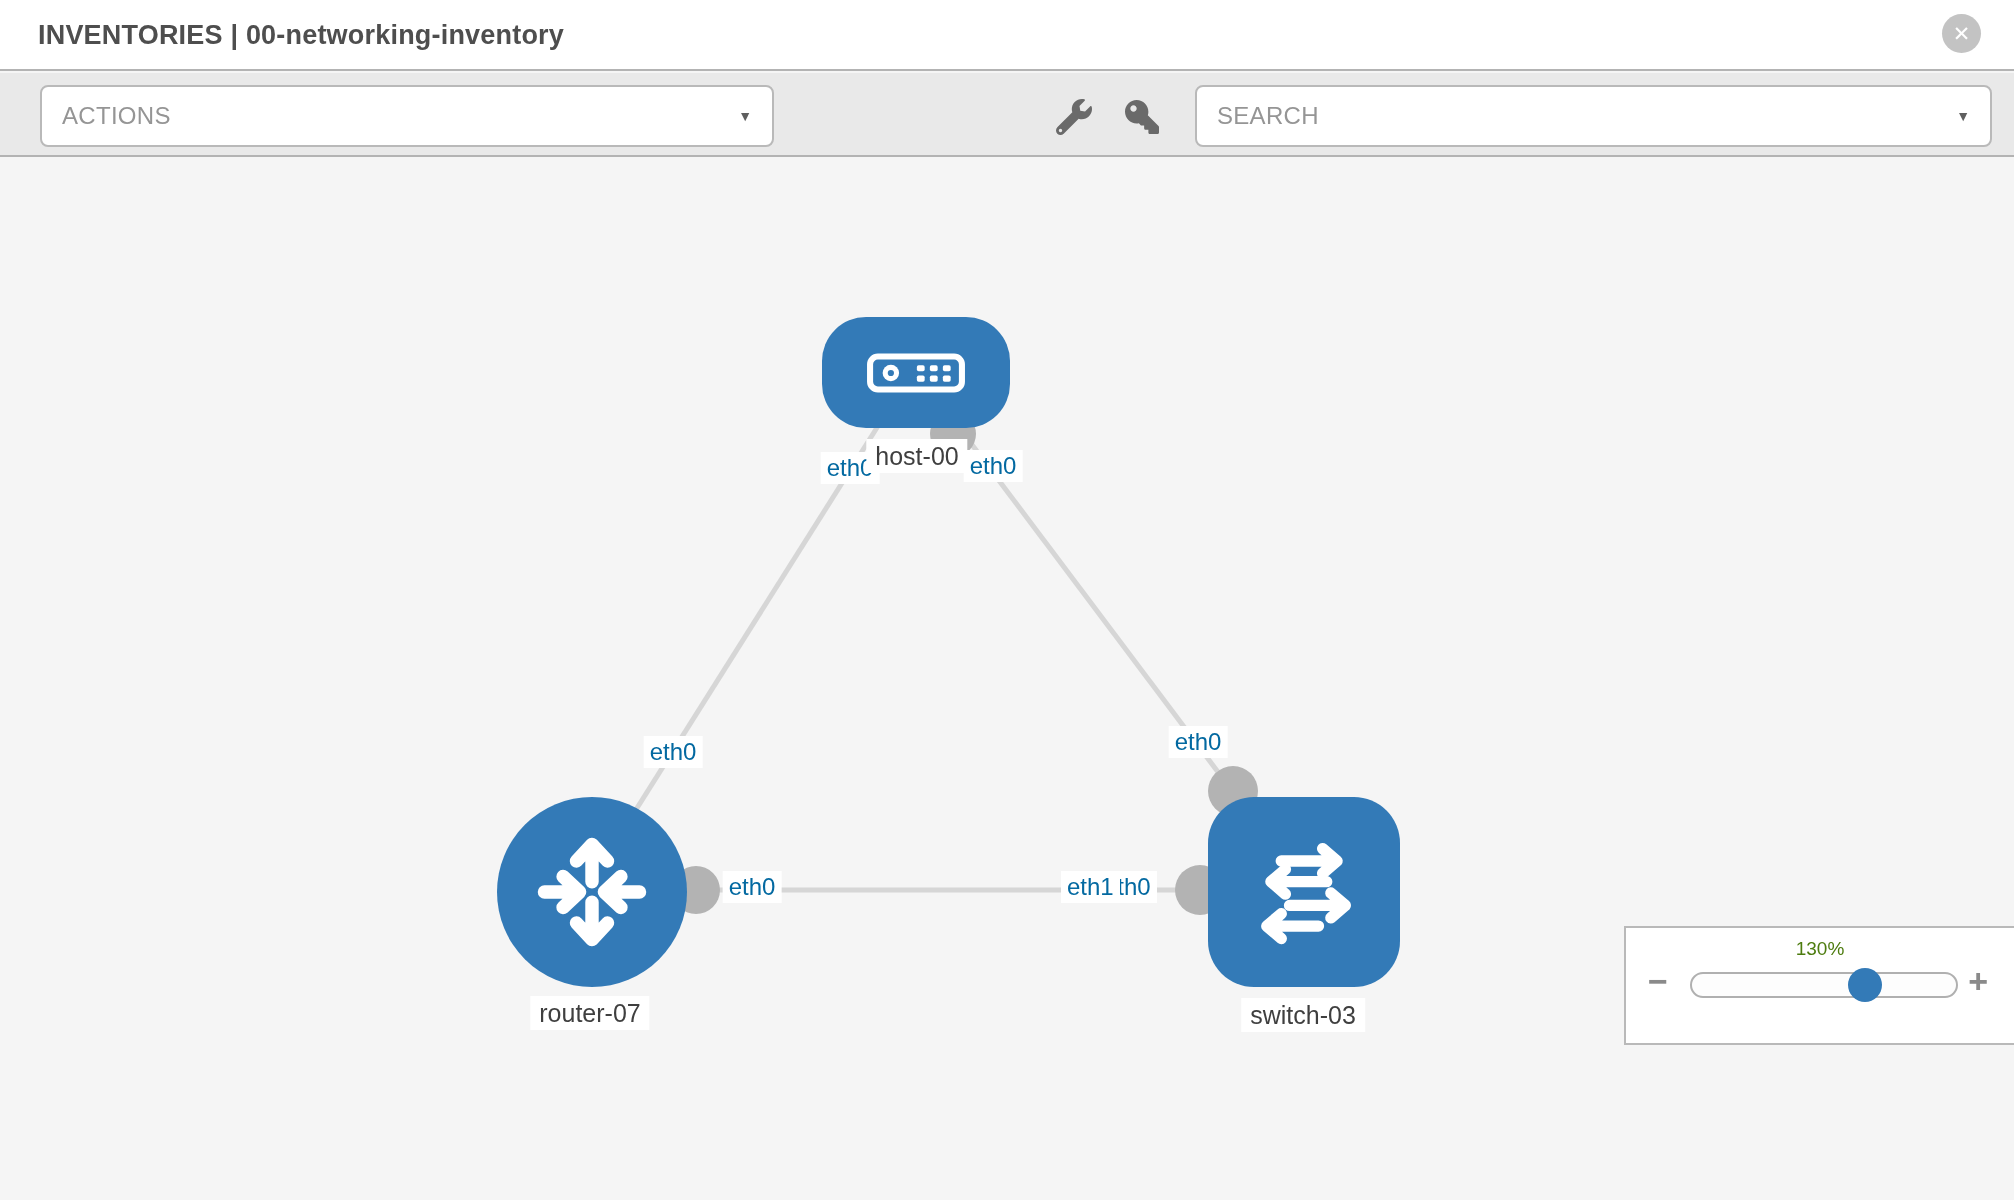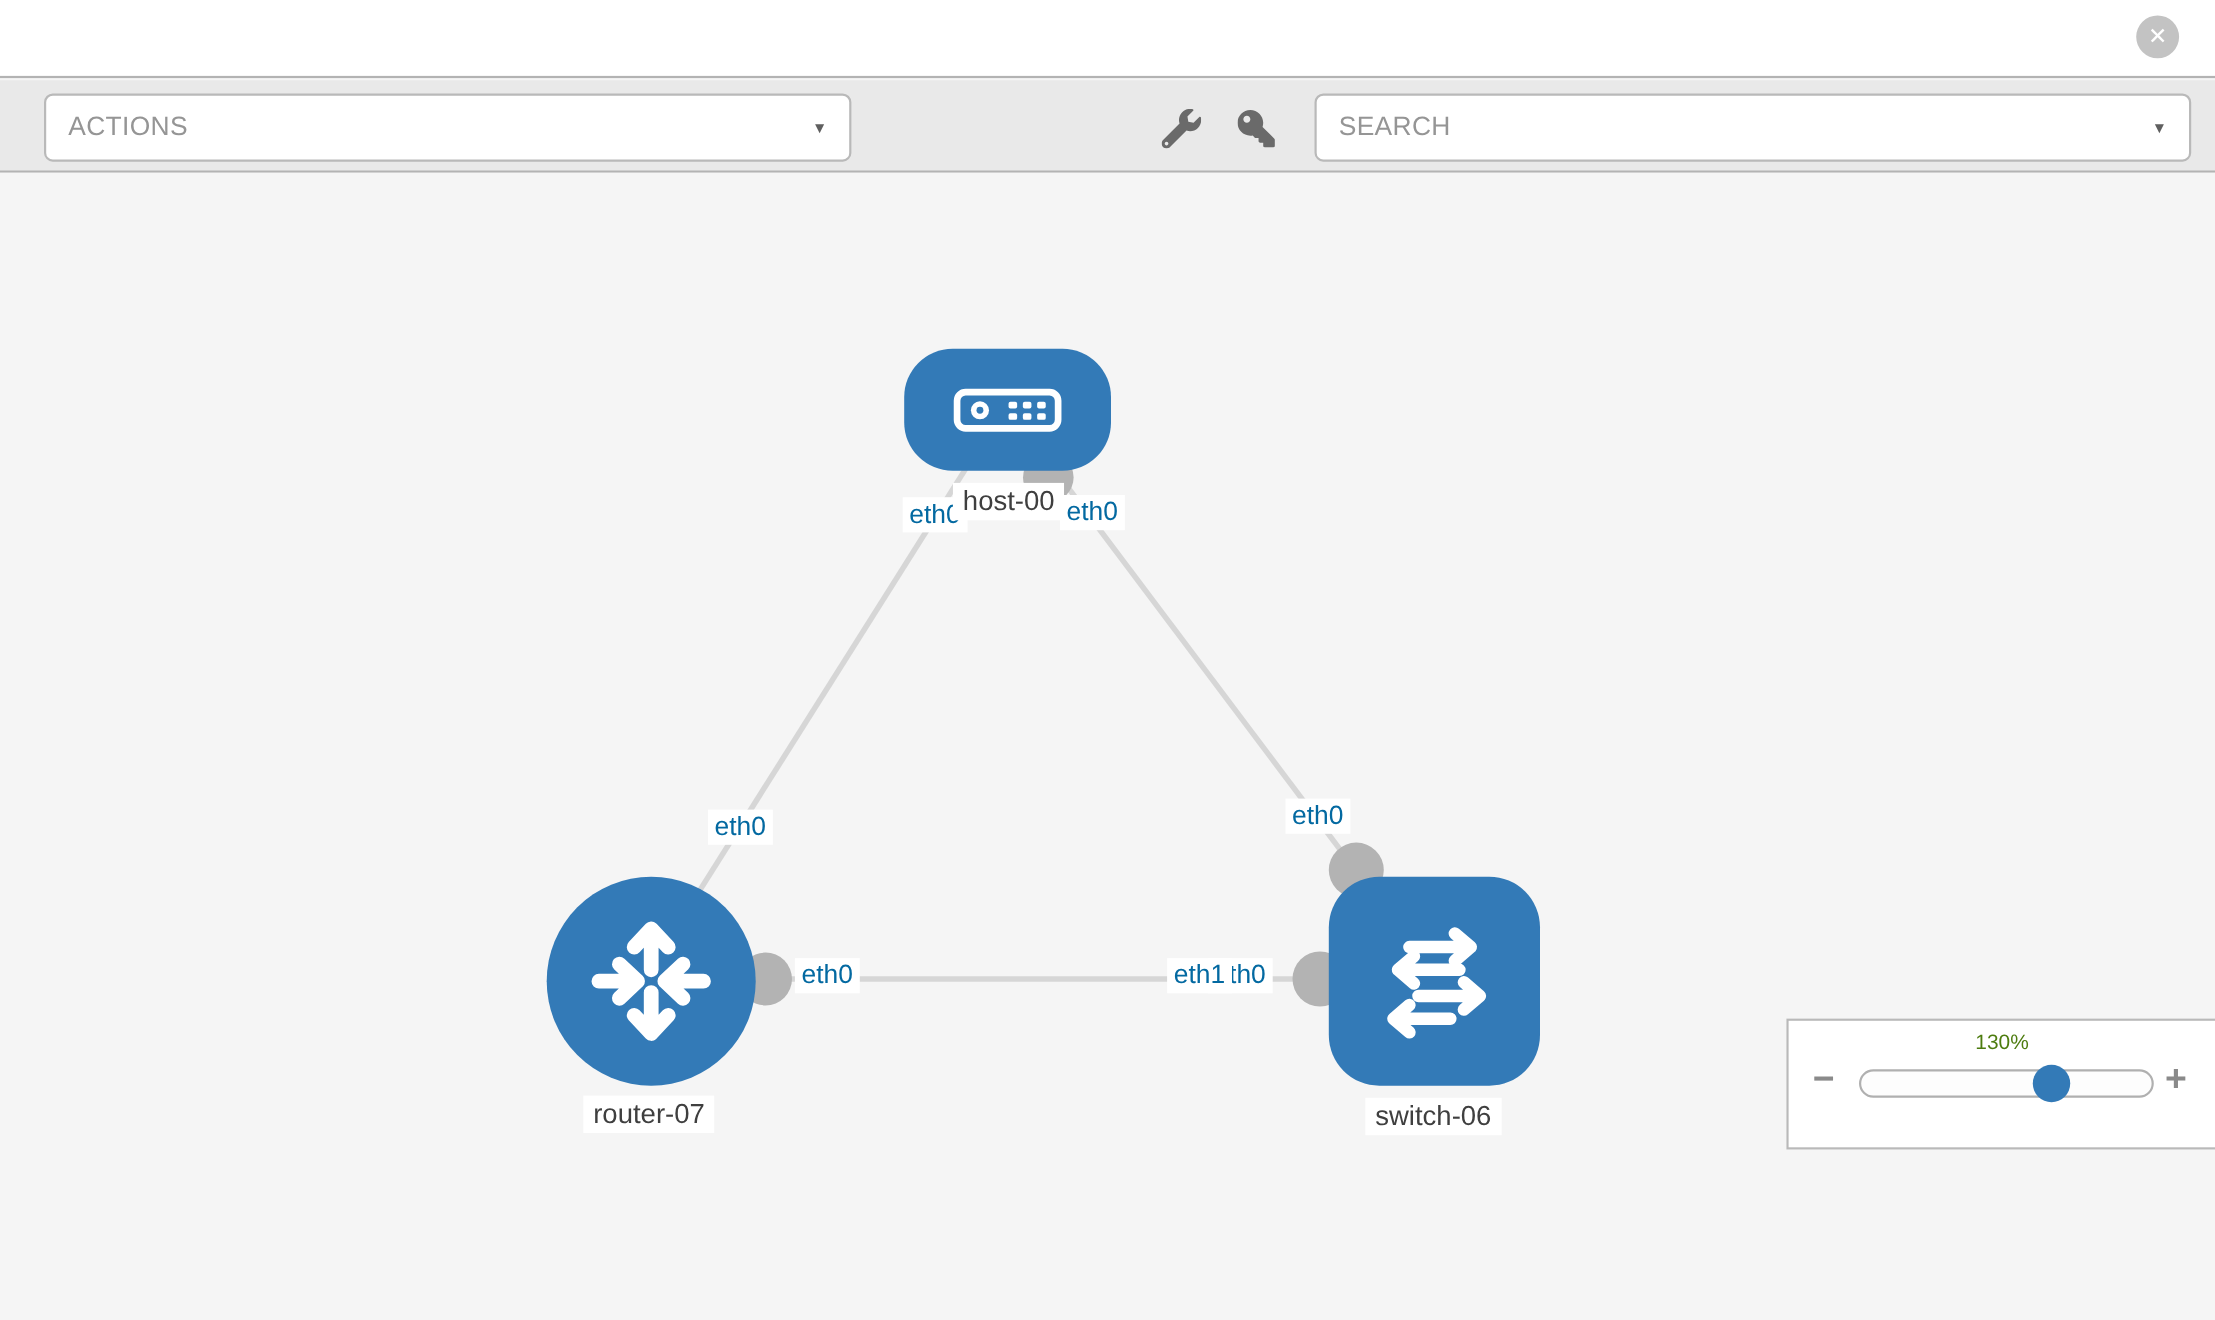--- a/index.html
+++ b/index.html
@@ -99,20 +99,21 @@
     position:absolute; left:222px; top:40px; width:34px; height:34px;
     border-radius:50%; background:#337ab7; cursor:grab; z-index:2;
   }
 </style>
 </head>
 <body>
 
 <div class="app">
 
   <div class="header">
+    <div class="title">INVENTORIES | 00-networking-inventory</div>
     <div class="close-btn">
       <span>✕</span>
     </div>
   </div>
 
   <div class="toolbar">
     <div class="select-box actions-box">
       <span class="ph">ACTIONS</span>
       <span class="caret">▼</span>
     </div>
@@ -185,21 +186,21 @@
     <div class="eth-label eth-center" style="left:850px; top:295px;">eth0</div>
     <div class="eth-label eth-center" style="left:993px; top:293px;">eth0</div>
     <div class="eth-label eth-center" style="left:673px; top:579px;">eth0</div>
     <div class="eth-label eth-center" style="left:1198px; top:569px;">eth0</div>
     <div class="eth-label eth-center" style="left:752px; top:714px;">eth0</div>
     <div class="eth-label" style="left:1098px; top:714px;">eth0</div>
     <div class="eth-label over-label" style="left:1061px; top:714px;text-align:center;">eth1</div>
 
     <div class="node-label" style="left:917px;  top:282px;">host-00</div>
     <div class="node-label" style="left:590px;  top:839px;">router-07</div>
-    <div class="node-label" style="left:1303px; top:841px;">switch-06</div>
+    <div class="node-label" style="left:1303px; top:841px;">switch-03</div>
   </div>
 
   <div class="zoom-panel">
     <div class="zoom-level">130%</div>
     <div class="zoom-minus">−</div>
     <div class="zoom-track"></div>
     <div class="zoom-handle"></div>
     <div class="zoom-plus">+</div>
   </div>
 

